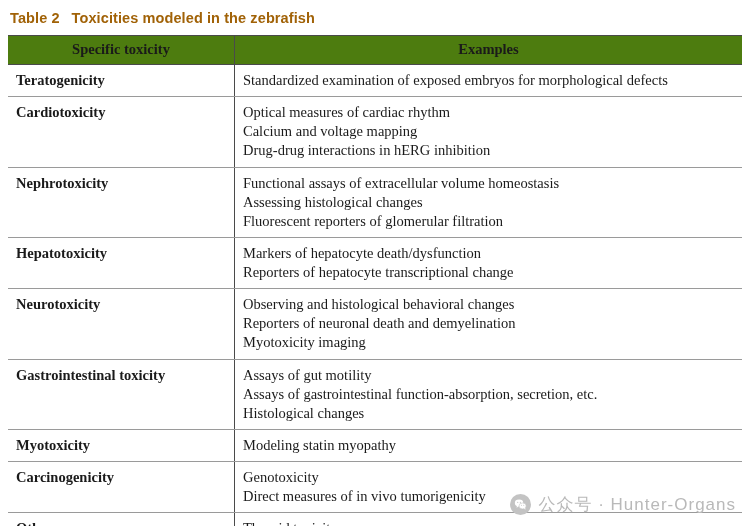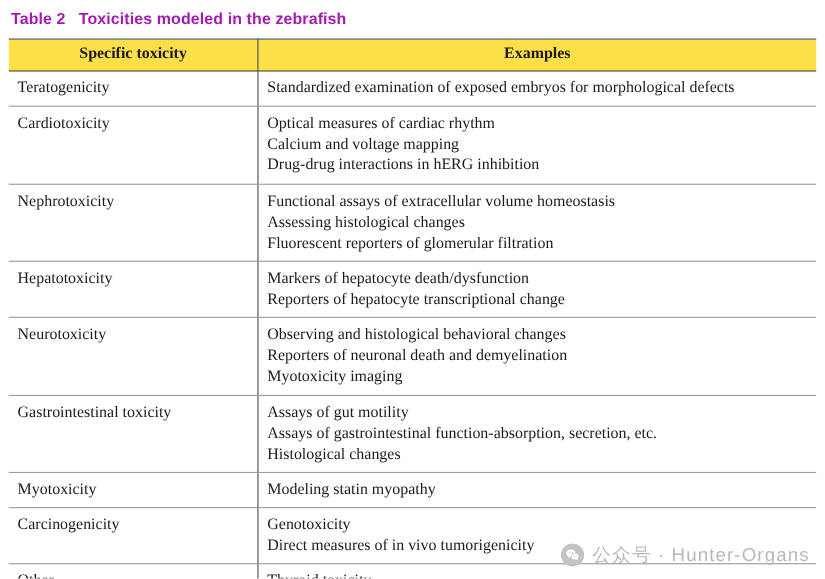--- a/index.html
+++ b/index.html
@@ -19,37 +19,37 @@
     padding: 10px 8px 0 8px;
     box-sizing: border-box;
     width: 750px;
     height: 526px;
     position: relative;
   }
   .table-caption {
     font-family: "Liberation Sans", sans-serif;
     font-size: 14.5px;
     font-weight: bold;
-    color: #a21caf;
+    color: #a16207;
     margin: 0 0 9px 2px;
     letter-spacing: 0.1px;
     white-space: nowrap;
   }
   .table-caption .cap-label {
     margin-right: 12px;
   }
   table.tox {
     border-collapse: collapse;
     width: 734px;
     margin: 0 auto;
     table-layout: fixed;
     font-size: 14.5px;
   }
   table.tox th {
-    background: #fde047;
+    background: #4d7c0f;
     font-weight: bold;
     text-align: center;
     padding: 5px 6px 6px 6px;
     border-top: 1.6px solid #4a4a4a;
     border-bottom: 1.1px solid #4a4a4a;
     font-size: 14.5px;
   }
   table.tox th.col-tox {
     border-right: 1px solid #4a4a4a;
     width: 214px;
@@ -57,20 +57,21 @@
   table.tox td {
     vertical-align: top;
     padding: 6px 6px 6px 8px;
     border-bottom: 0.8px solid #9a9a9a;
     line-height: 1.32;
   }
   table.tox td.col-tox {
     border-right: 1px solid #4a4a4a;
     width: 214px;
     white-space: nowrap;
+    font-weight: bold;
   }
   table.tox tr:last-child td {
     border-bottom: 1.6px solid #4a4a4a;
   }
   .ex-line {
     display: block;
   }
   .watermark {
     position: absolute;
     right: 14px;

